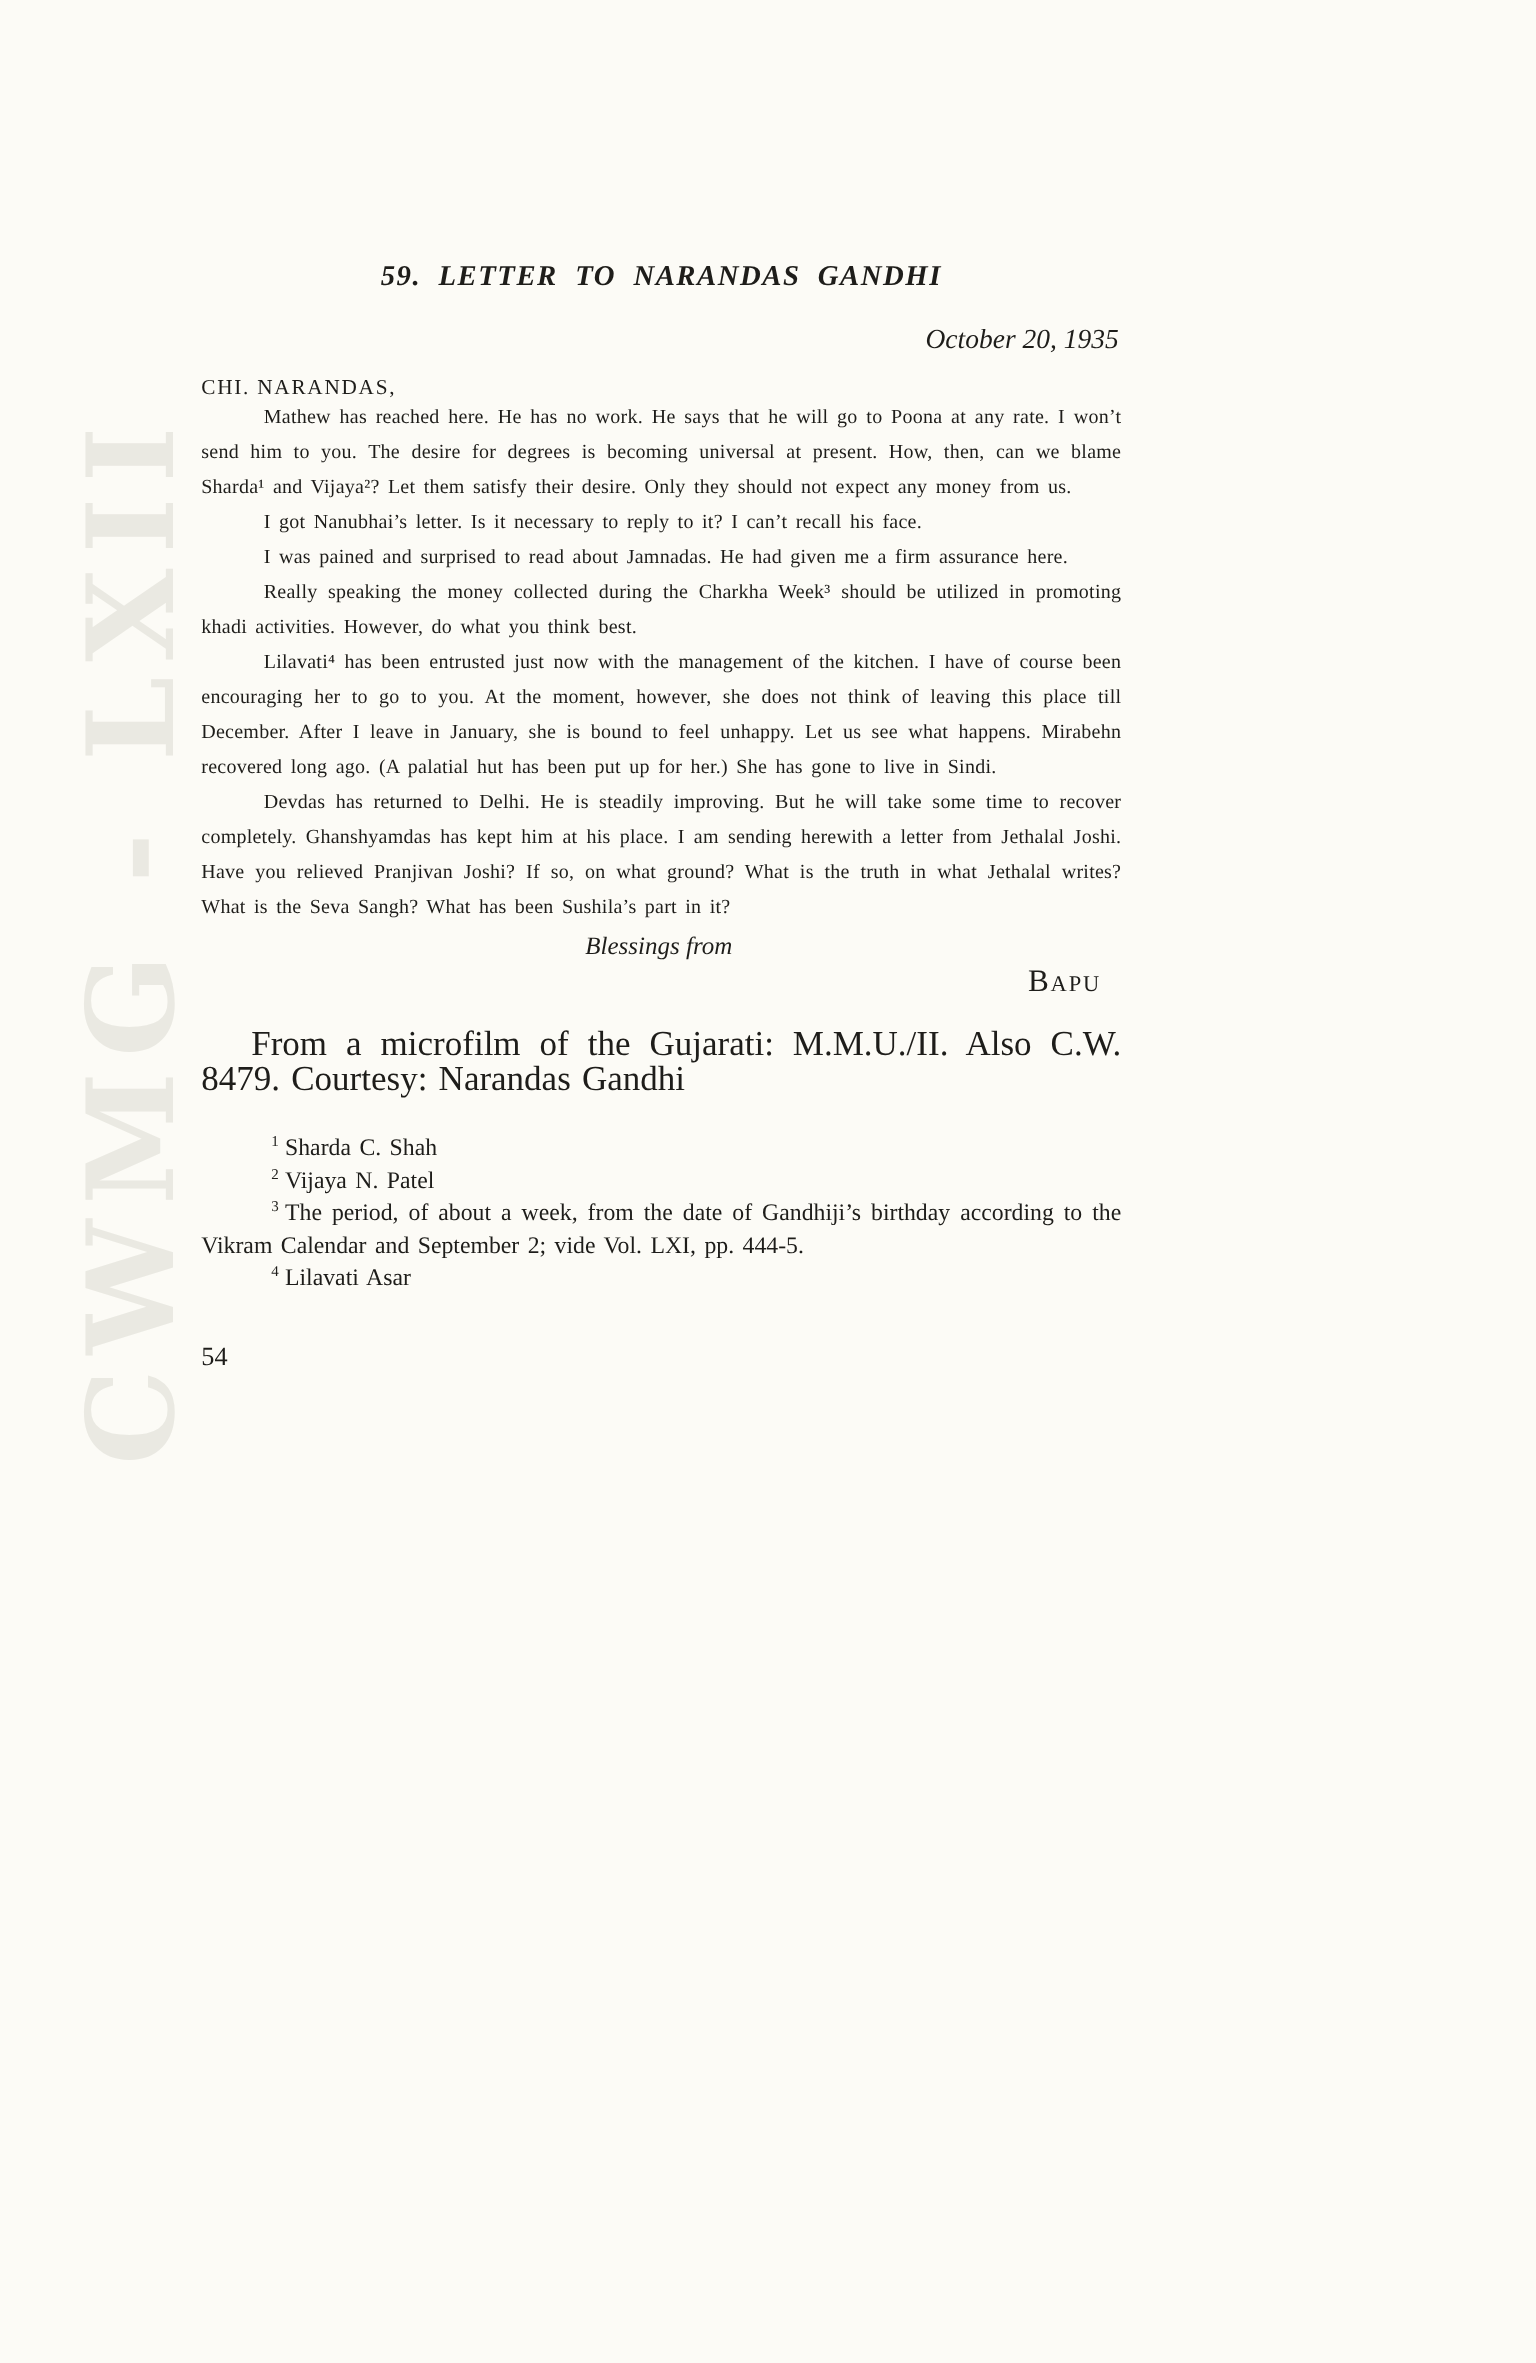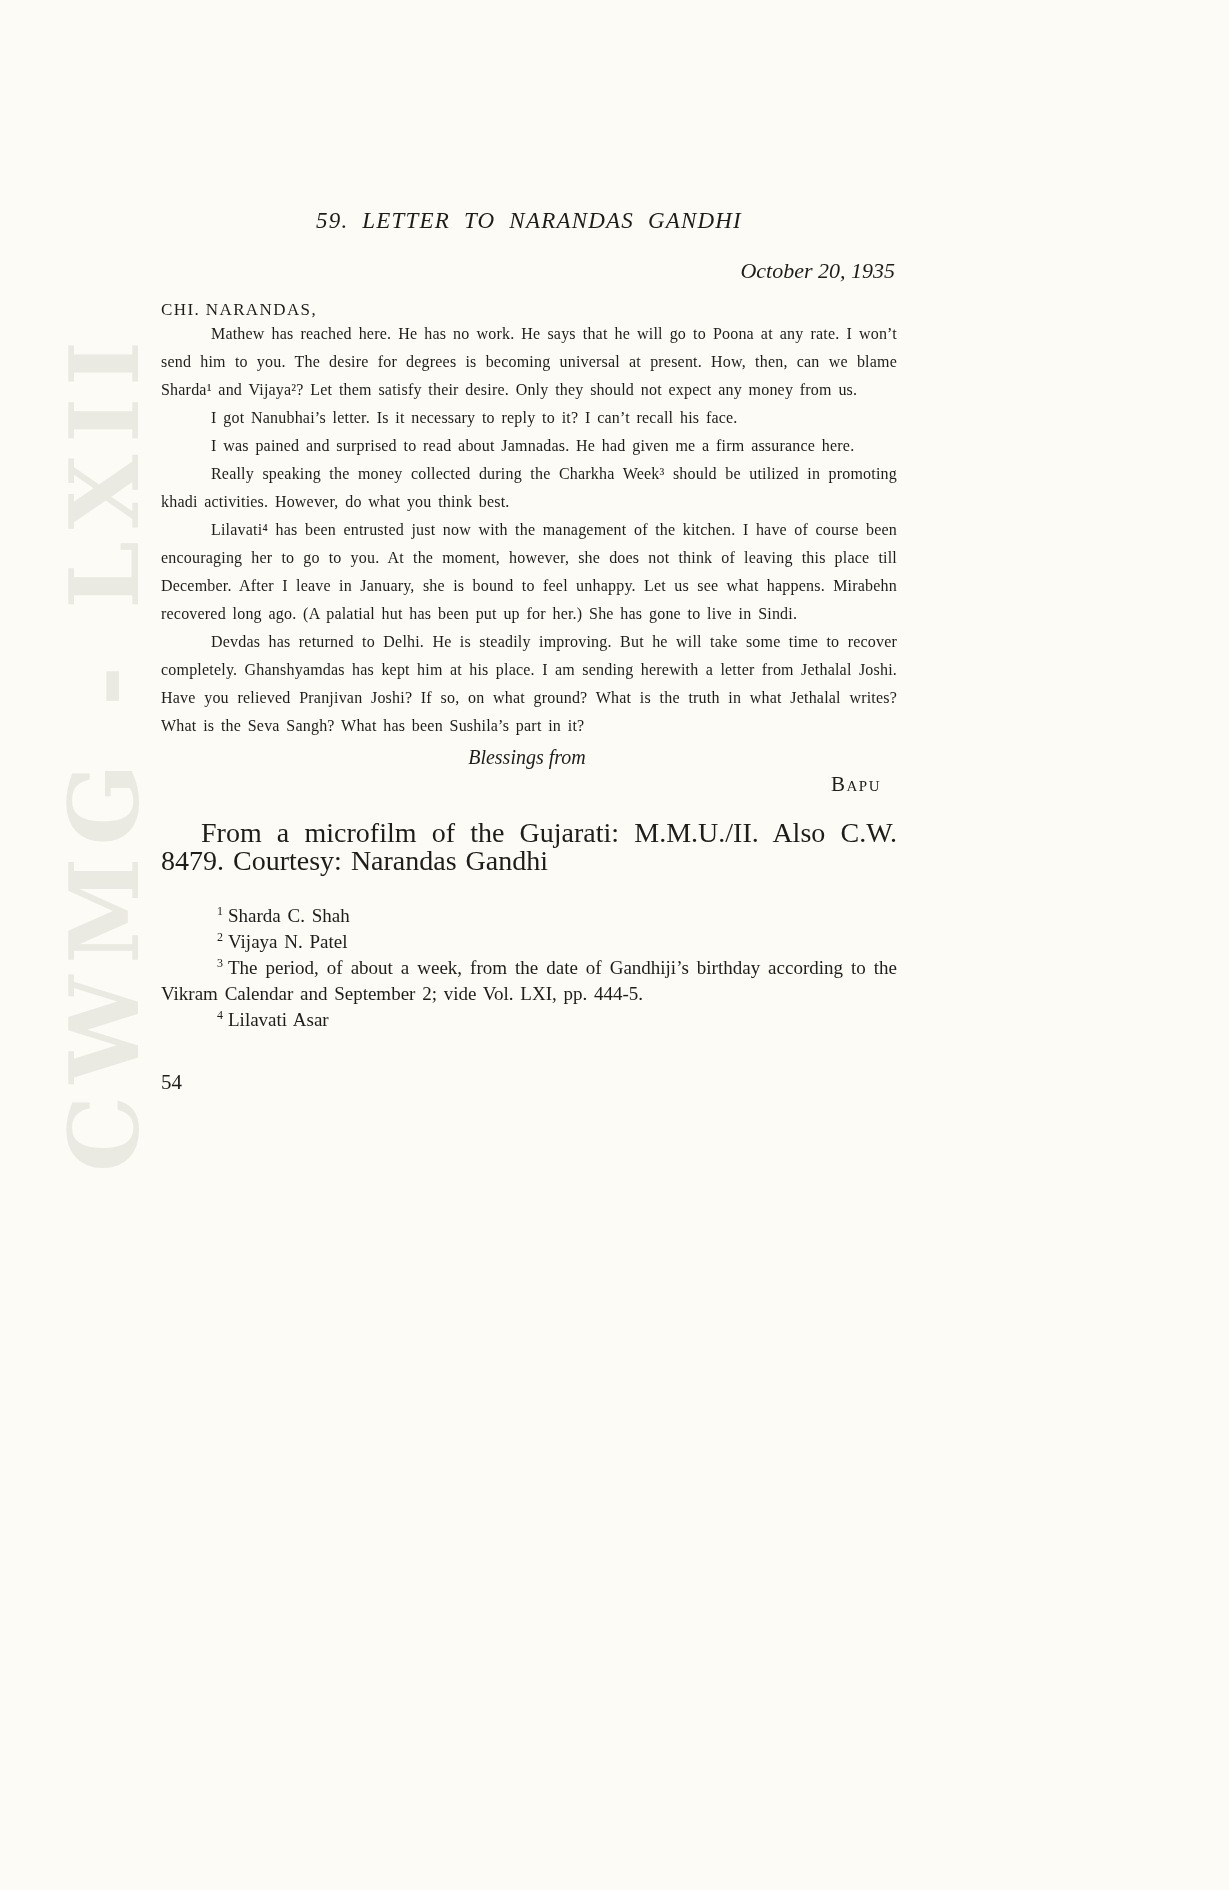--- a/index.html
+++ b/index.html
@@ -30,21 +30,21 @@
   .content {
     position: absolute;
     left: 161px;
     top: 0;
     width: 736px;
   }
   .title {
     margin: 208px 0 0 0;
     text-align: center;
     font-style: italic;
-    font-weight: normal;
+    font-weight: bold;
     font-size: 23px;
     letter-spacing: 1.2px;
     word-spacing: 7px;
   }
   .date {
     margin-top: 24px;
     text-align: right;
     font-style: italic;
     font-size: 22px;
     padding-right: 2px;
@@ -67,21 +67,21 @@
     margin-top: 6px;
     text-align: center;
     font-style: italic;
     font-size: 20px;
     padding-right: 4px;
   }
   .signature {
     margin-top: 3px;
     text-align: right;
     font-variant: small-caps;
-    font-size: 21px;
+    font-size: 25px;
     letter-spacing: 1.5px;
     padding-right: 16px;
   }
   .source {
     margin: 22px 0 0 0;
     font-size: 28px;
     line-height: 28px;
     text-align: justify;
     text-indent: 40px;
     word-spacing: 2px;

